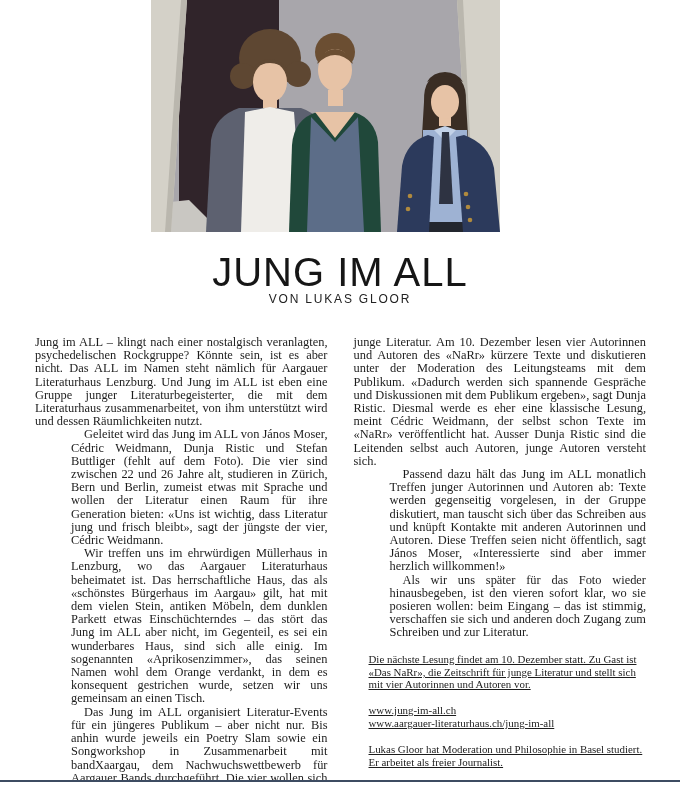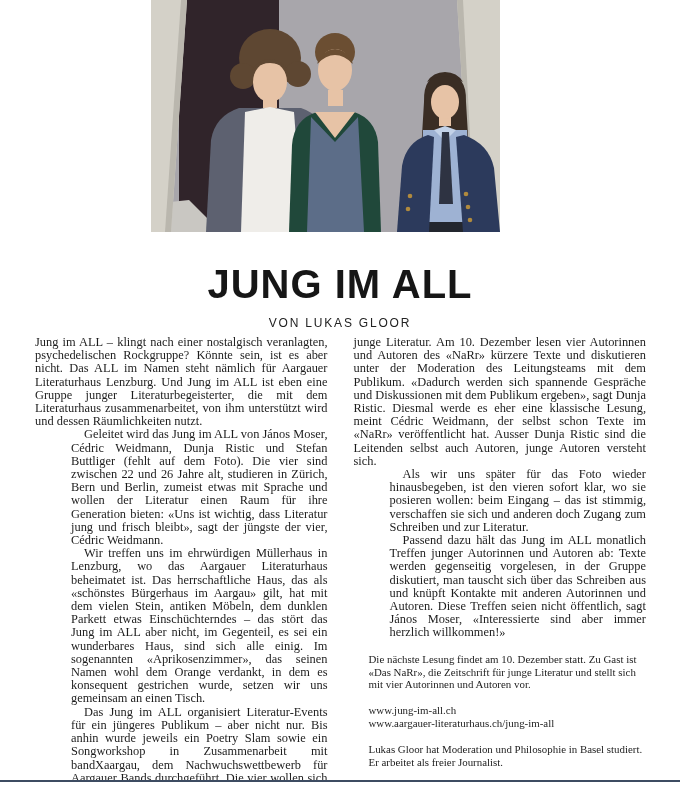--- a/index.html
+++ b/index.html
@@ -5,35 +5,35 @@
   html,body{margin:0;padding:0;background:#ffffff;}
   .page{position:relative;width:680px;height:785px;background:#ffffff;overflow:hidden;
         font-family:"Liberation Serif",serif;}
 
   
   .photo{position:absolute;left:151px;top:0;width:349px;height:232px;overflow:hidden;}
   .photo svg{display:block;width:100%;height:100%;}
 
   
   .titleblock{position:absolute;top:252px;left:0;width:680px;text-align:center;}
-  .title{margin:12px;font-family:"Liberation Sans",sans-serif;font-weight:700;
+  .title{margin:0;font-family:"Liberation Sans",sans-serif;font-weight:400;
          font-size:40px;line-height:1;letter-spacing:1px;color:#161616;}
   .byline{font-family:"Liberation Sans",sans-serif;font-weight:400;
           font-size:12px;letter-spacing:1.8px;color:#222;}
 
   
   .columns{position:absolute;top:336px;left:35px;width:611px;height:446px;
            display:flex;gap:26px;overflow:hidden;}
   .col{width:299px;font-size:12.4px;line-height:13.2px;text-align:justify;
        color:#1c1c1c;hyphens:auto;-webkit-hyphens:auto;}
   .col p{margin:0;}
   .col p.ind{text-indent:13px;margin-left:36px;}
 
   .note,.links,.bio{margin:13px 0 0 15px;font-size:10.9px;line-height:12.9px;
-                    text-align:left;color:#1c1c1c;}
+                    text-align:left;color:#1c1c1c;text-decoration:underline;}
   .links div{margin:0;}
 
   
   .rule{position:absolute;left:0;top:780px;width:680px;height:2px;background:#3e4c62;}
 </style>
 </head>
 <body>
 
 <div class="page">
 
@@ -100,22 +100,22 @@
 
   <main class="columns">
     <div class="col">
       <p>Jung im ALL – klingt nach einer nostalgisch veranlagten, psychedelischen Rockgruppe? Könnte sein, ist es aber nicht. Das ALL im Namen steht nämlich für Aargauer Literaturhaus Lenzburg. Und Jung im ALL ist eben eine Gruppe junger Literaturbegeisterter, die mit dem Literaturhaus zusammenarbeitet, von ihm unterstützt wird und dessen Räumlichkeiten nutzt.</p>
       <p class="ind">Geleitet wird das Jung im ALL von János Moser, Cédric Weidmann, Dunja Ristic und Stefan Buttliger (fehlt auf dem Foto). Die vier sind zwischen 22 und 26 Jahre alt, studieren in Zürich, Bern und Berlin, zumeist etwas mit Sprache und wollen der Literatur einen Raum für ihre Generation bieten: «Uns ist wichtig, dass Literatur jung und frisch bleibt», sagt der jüngste der vier, Cédric Weidmann.</p>
       <p class="ind">Wir treffen uns im ehrwürdigen Müllerhaus in Lenzburg, wo das Aargauer Literaturhaus beheimatet ist. Das herrschaftliche Haus, das als «schönstes Bürgerhaus im Aargau» gilt, hat mit dem vielen Stein, antiken Möbeln, dem dunklen Parkett etwas Einschüchterndes – das stört das Jung im ALL aber nicht, im Gegenteil, es sei ein wunderbares Haus, sind sich alle einig. Im sogenannten «Aprikosenzimmer», das seinen Namen wohl dem Orange verdankt, in dem es konsequent gestrichen wurde, setzen wir uns gemeinsam an einen Tisch.</p>
       <p class="ind">Das Jung im ALL organisiert Literatur-Events für ein jüngeres Publikum – aber nicht nur. Bis anhin wurde jeweils ein Poetry Slam sowie ein Songworkshop in Zusammenarbeit mit bandXaargau, dem Nachwuchswettbewerb für Aargauer Bands durchgeführt. Die vier wollen sich aber genügend Raum behalten für das Ausprobieren neuer Formate. So wird die nächste Veranstaltung eine Lesung des «NaRr» sein, einer Zeitschrift für</p>
     </div>
     <div class="col">
       <p>junge Literatur. Am 10. Dezember lesen vier Autorinnen und Autoren des «NaRr» kürzere Texte und diskutieren unter der Moderation des Leitungsteams mit dem Publikum. «Dadurch werden sich spannende Gespräche und Diskussionen mit dem Publikum ergeben», sagt Dunja Ristic. Diesmal werde es eher eine klassische Lesung, meint Cédric Weidmann, der selbst schon Texte im «NaRr» veröffentlicht hat. Ausser Dunja Ristic sind die Leitenden selbst auch Autoren, junge Autoren versteht sich.</p>
+      <p class="ind">Passend dazu hält das Jung im ALL monatlich Treffen junger Autorinnen und Autoren ab: Texte werden gegenseitig vorgelesen, in der Gruppe diskutiert, man tauscht sich über das Schreiben aus und knüpft Kontakte mit anderen Autorinnen und Autoren. Diese Treffen seien nicht öffentlich, sagt János Moser, «Interessierte sind aber immer herzlich willkommen!»</p>
       <p class="ind">Als wir uns später für das Foto wieder hinausbegeben, ist den vieren sofort klar, wo sie posieren wollen: beim Eingang – das ist stimmig, verschaffen sie sich und anderen doch Zugang zum Schreiben und zur Literatur.</p>
-      <p class="ind">Passend dazu hält das Jung im ALL monatlich Treffen junger Autorinnen und Autoren ab: Texte werden gegenseitig vorgelesen, in der Gruppe diskutiert, man tauscht sich über das Schreiben aus und knüpft Kontakte mit anderen Autorinnen und Autoren. Diese Treffen seien nicht öffentlich, sagt János Moser, «Interessierte sind aber immer herzlich willkommen!»</p>
       <div class="note">Die nächste Lesung findet am 10. Dezember statt. Zu Gast ist «Das NaRr», die Zeitschrift für junge Literatur und stellt sich mit vier Autorinnen und Autoren vor.</div>
       <div class="links">
         <div>www.jung-im-all.ch</div>
         <div>www.aargauer-literaturhaus.ch/jung-im-all</div>
       </div>
       <div class="bio">Lukas Gloor hat Moderation und Philosophie in Basel studiert. Er arbeitet als freier Journalist.</div>
     </div>
   </main>
 
   <div class="rule"></div>

